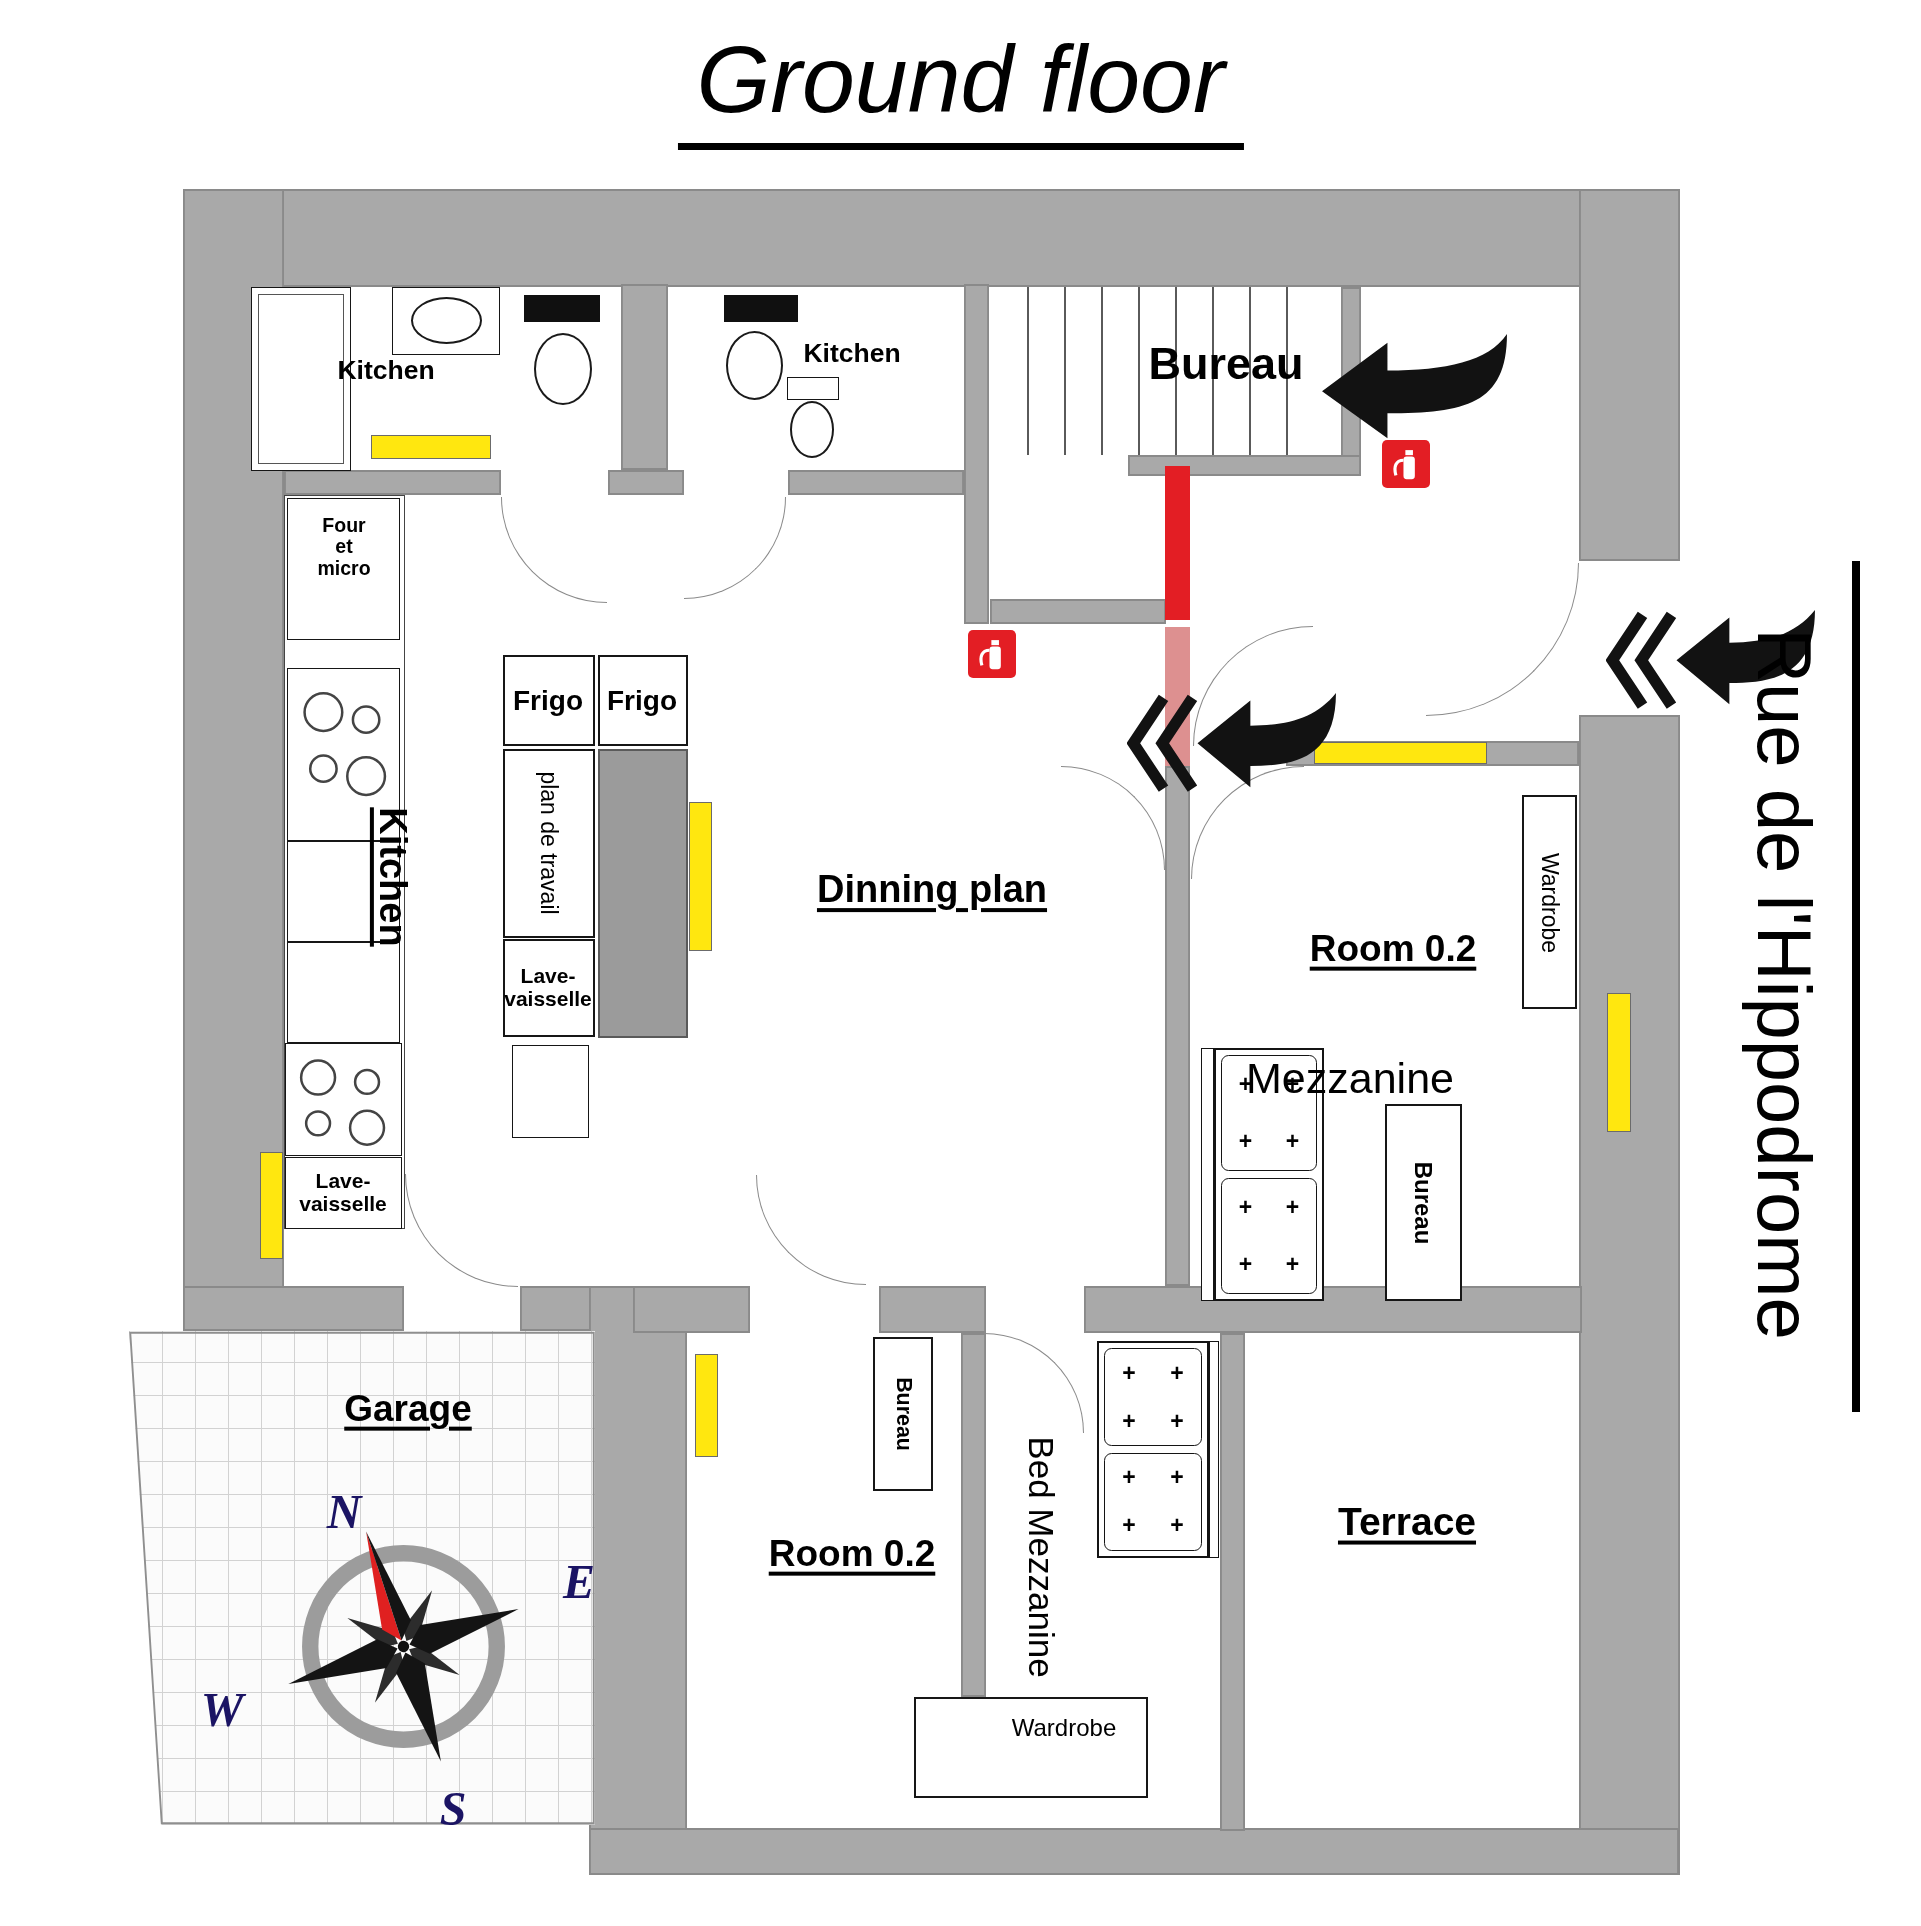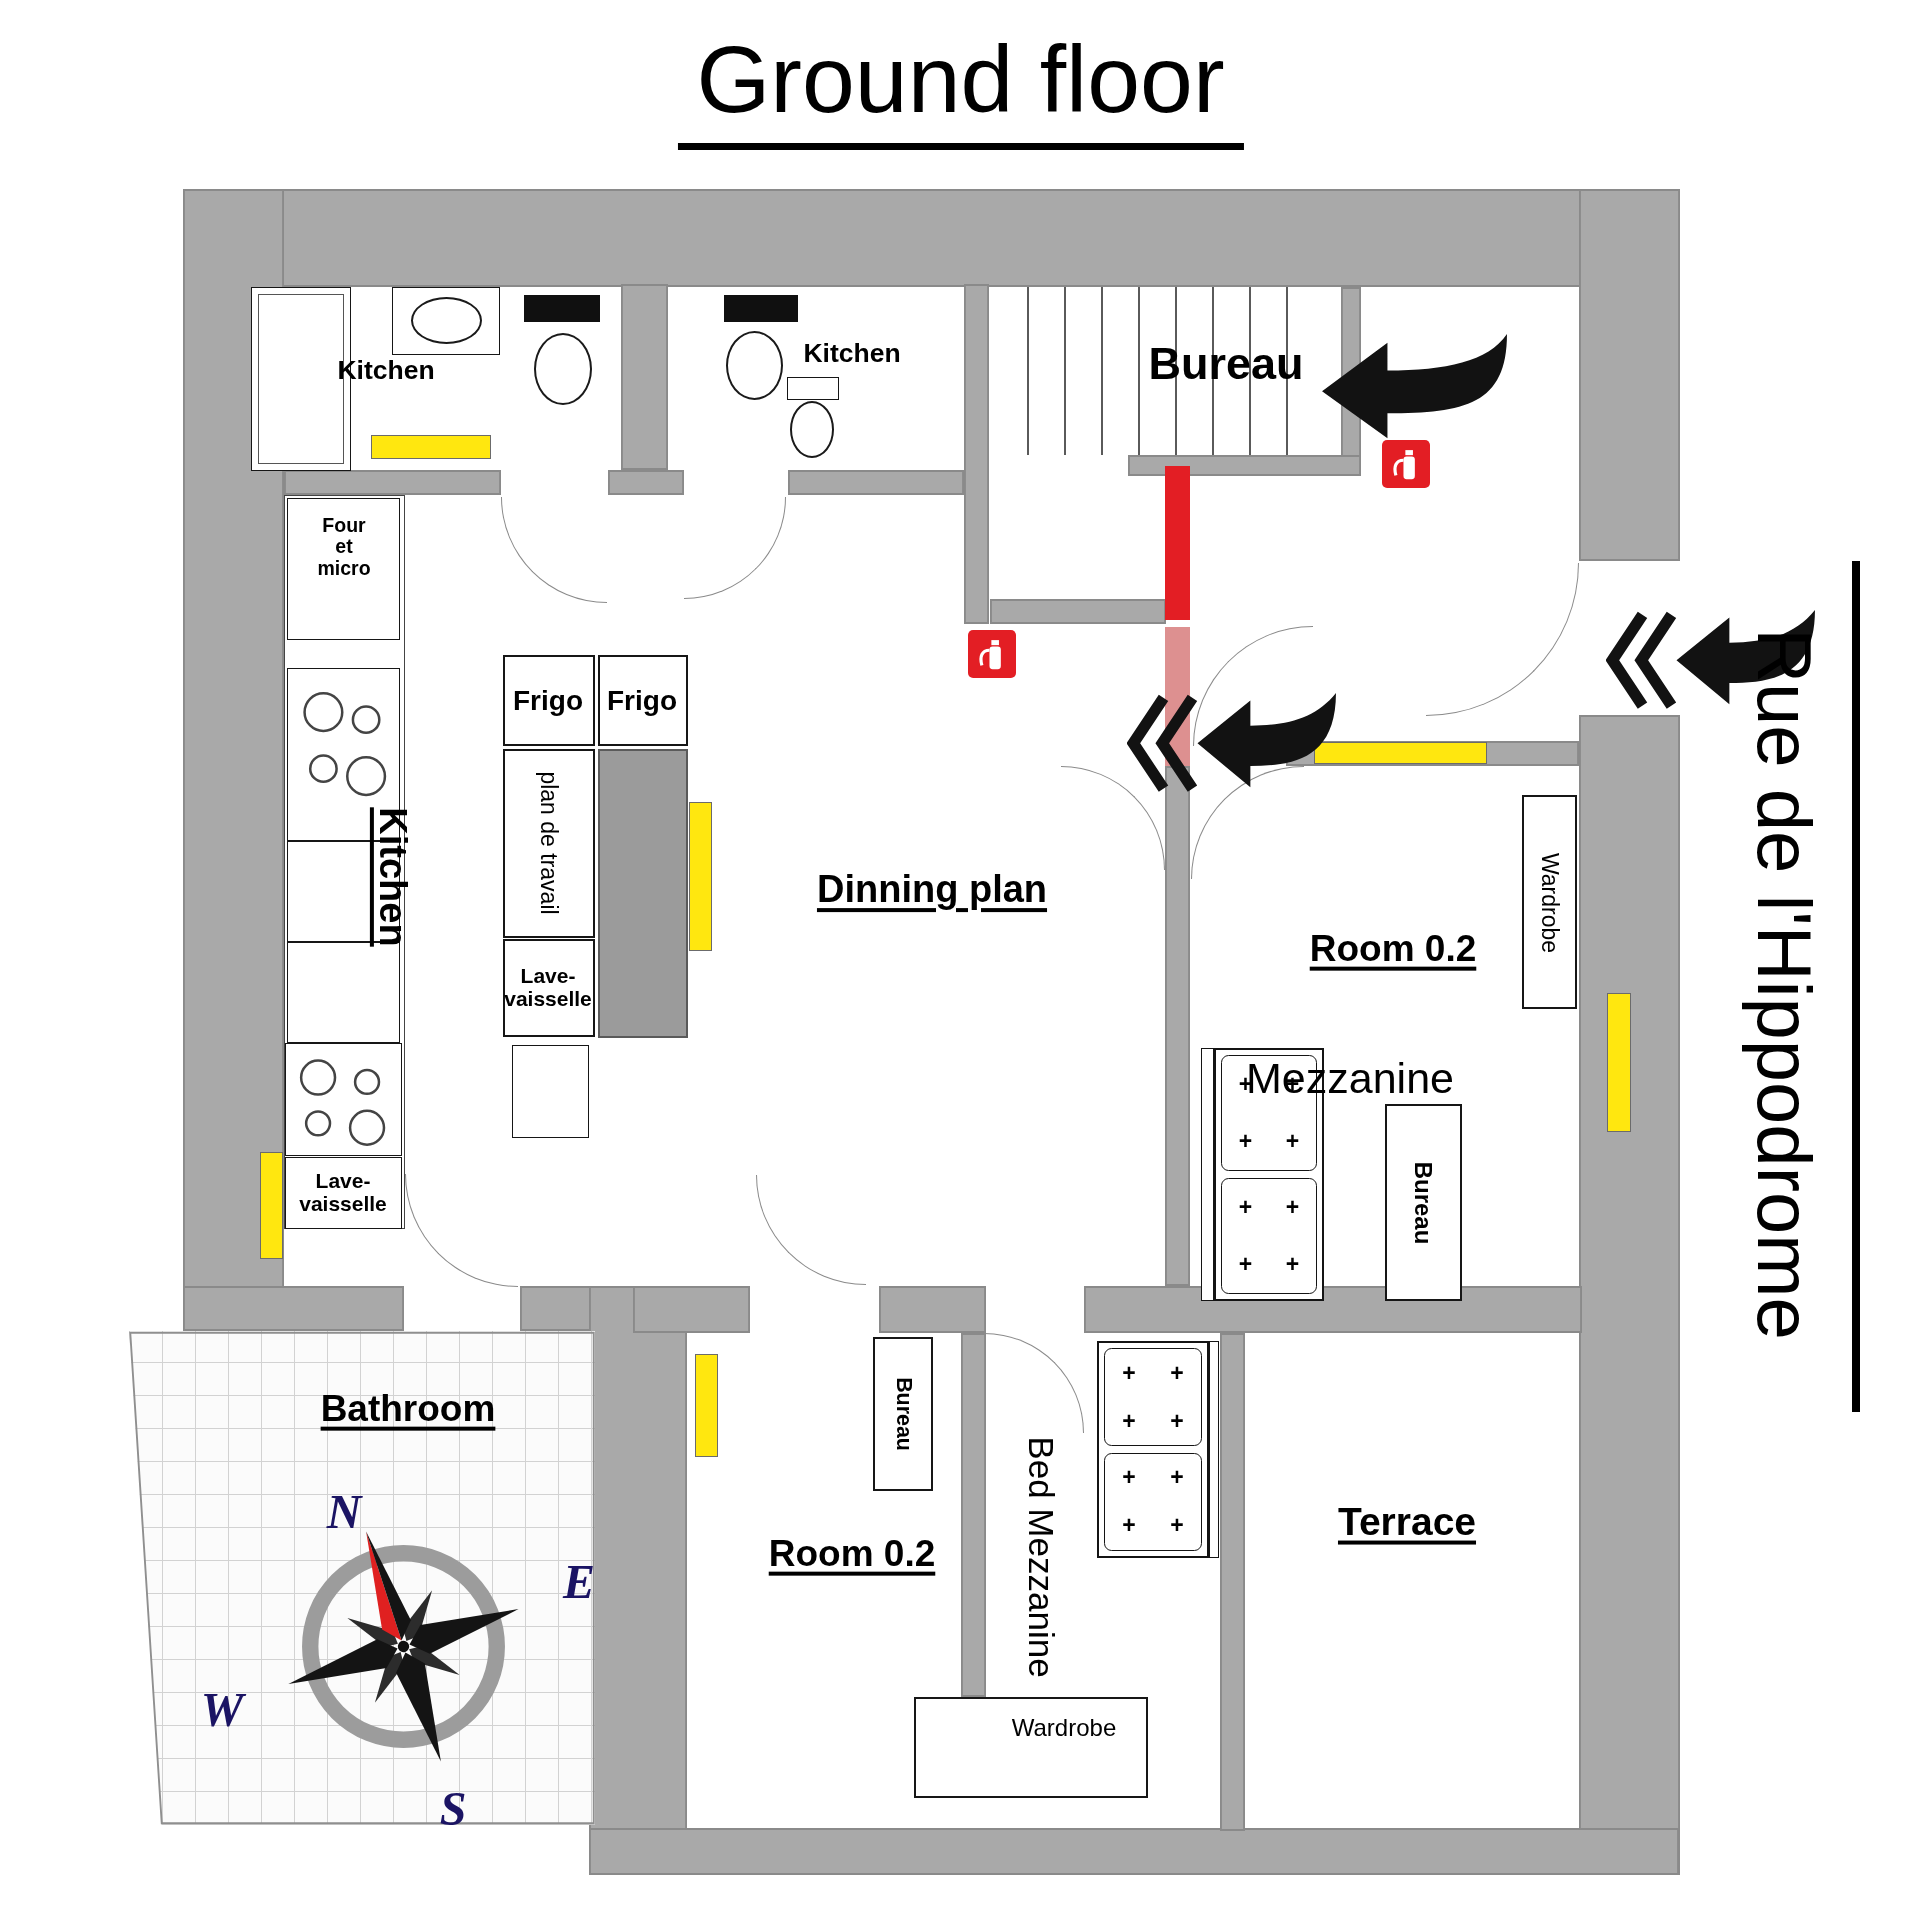--- a/index.html
+++ b/index.html
@@ -9,21 +9,21 @@
   .wall{position:absolute;background:var(--wall,#a9a9a9);box-shadow:inset 0 0 0 1.9px var(--wall-edge,#8a8a8a);}
   .box{position:absolute;background:#fff;border:2.5px solid #161616;box-sizing:border-box;}
   .thin{border-width:1.9px;}
   .gray-counter{position:absolute;background:var(--counter-gray,#9b9b9b);border:2.5px solid #5a5a5a;box-sizing:border-box;}
   .rad{position:absolute;background:var(--radiator,#ffe70f);border:1.9px solid #6b6b6b;box-sizing:border-box;}
   .door{position:absolute;border:0 solid #8a8a8a;box-sizing:border-box;}
   .lbl{position:absolute;transform:translate(-50%,-50%);white-space:pre-line;text-align:center;line-height:1.1;}
   .lbl.rot{transform:translate(-50%,-50%) rotate(90deg);}
   .b{font-weight:bold;}
   .u{text-decoration:underline;text-decoration-thickness:3.8px;text-underline-offset:6.3px;}
-  .title{position:absolute;left:50%;top:25px;transform:translateX(-50%);font-size:95px;border-bottom:7.6px solid #000;padding:0 19px 8.8px 19px;}
+  .title{position:absolute;left:50%;top:25px;transform:translateX(-50%);font-size:95px;border-bottom:7.6px solid #000;padding:0 19px 8.8px 19px;font-style:italic;}
   .black-fixture{position:absolute;background:#101010;}
   .oval{position:absolute;border:2.5px solid #1a1a1a;border-radius:50%;background:#fff;box-sizing:border-box;}
   .bed{position:absolute;background:#fff;border:2.5px solid #141414;box-sizing:border-box;display:flex;flex-direction:column;padding:5px;gap:6.3px;}
   .cushion{flex:1;border:1.9px solid #141414;border-radius:7.6px;display:grid;grid-template-columns:1fr 1fr;place-items:center;font-size:23px;font-weight:bold;background:#fff;}
   .cushion i{font-style:normal;}
   .cushion i::before{content:"+";}
   .rail{position:absolute;background:#fff;border:1.9px solid #141414;box-sizing:border-box;}
   .treads{position:absolute;background:repeating-linear-gradient(90deg,#5a5a5a 0 2.5px,transparent 2.5px 37px);}
   .compass-letter{position:absolute;transform:translate(-50%,-50%);font-family:"Liberation Serif",serif;font-style:italic;font-weight:bold;font-size:48px;color:var(--compass-letter,#1b1464);}
   .tiles{position:absolute;background-color:#fbfbfb;
@@ -219,21 +219,21 @@
 
   <div class="lbl b" style="left:386px;top:371px;font-size:26.5px">Kitchen</div>
   <div class="lbl b" style="left:852px;top:354px;font-size:26.5px">Kitchen</div>
   <div class="lbl b" style="left:1226px;top:364px;font-size:45px">Bureau</div>
   <div class="lbl rot b u" style="left:392px;top:877px;font-size:38px">Kitchen</div>
   <div class="lbl b u" style="left:932px;top:890px;font-size:38px">Dinning plan</div>
   <div class="lbl b u" style="left:1393px;top:949px;font-size:37px">Room 0.2</div>
   <div class="lbl" style="left:1350px;top:1079px;font-size:43px">Mezzanine</div>
   <div class="lbl b u" style="left:852px;top:1554px;font-size:37px">Room 0.2</div>
   <div class="lbl b u" style="left:1407px;top:1522px;font-size:39px">Terrace</div>
-  <div class="lbl b u" style="left:408px;top:1409px;font-size:37px">Bathroom</div>
+  <div class="lbl b u" style="left:408px;top:1409px;font-size:37px">Garage</div>
   <div class="lbl rot" style="left:1041px;top:1557px;font-size:35px;white-space:nowrap">Bed Mezzanine</div>
 
   <div class="lbl rot" style="left:1549px;top:903px;font-size:23px;white-space:nowrap">Wardrobe</div>
   <div class="lbl rot b" style="left:1423px;top:1203px;font-size:24px;white-space:nowrap">Bureau</div>
   <div class="lbl rot b" style="left:903px;top:1414px;font-size:21.4px;white-space:nowrap">Bureau</div>
   <div class="lbl" style="left:1064px;top:1728px;font-size:24px">Wardrobe</div>
   <div class="lbl b" style="left:548px;top:701px;font-size:28px">Frigo</div>
   <div class="lbl b" style="left:642px;top:701px;font-size:28px">Frigo</div>
   <div class="lbl rot" style="left:548px;top:843px;font-size:23px;white-space:nowrap">plan de travail</div>
   <div class="lbl b" style="left:548px;top:987px;font-size:21px">Lave-

